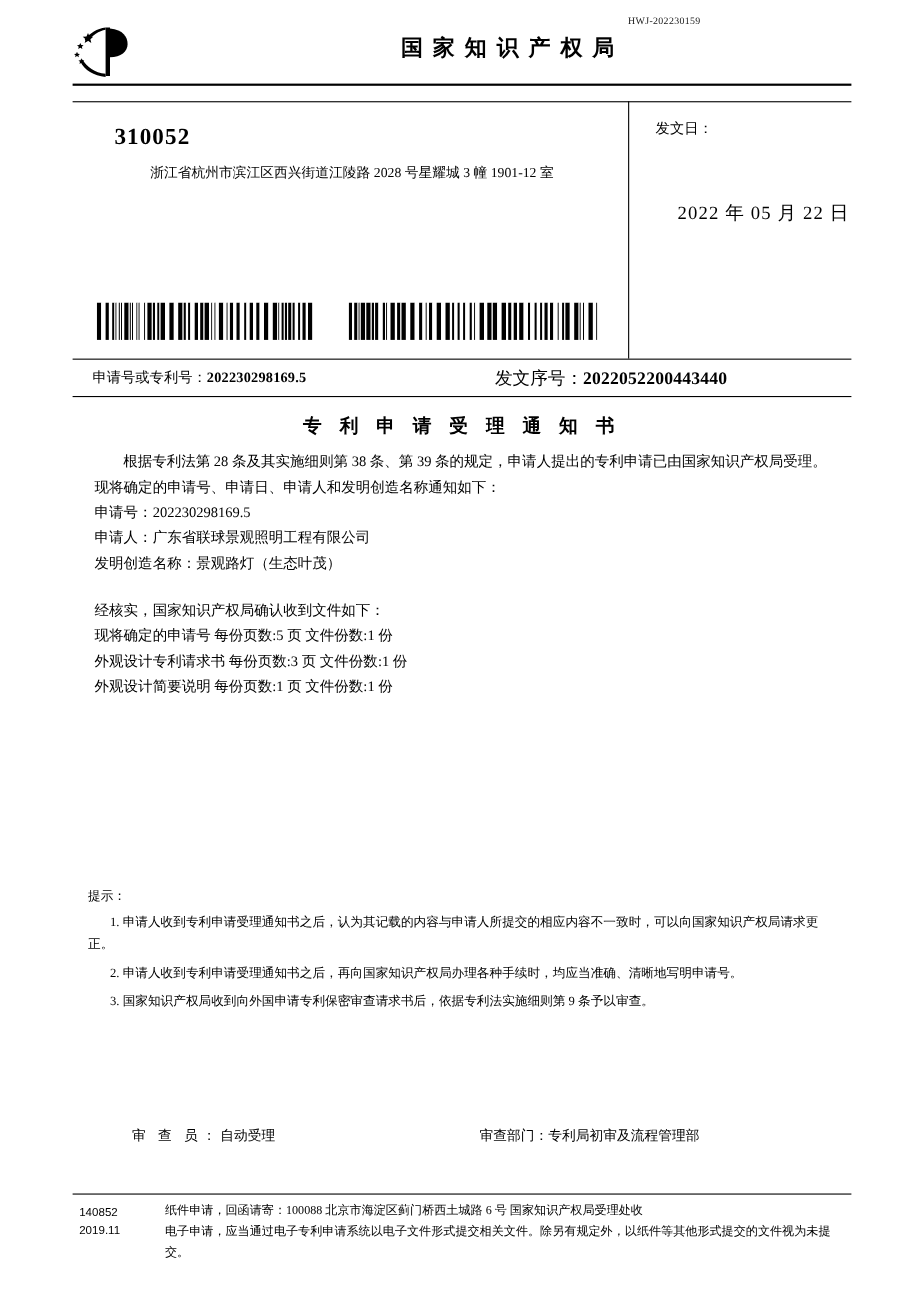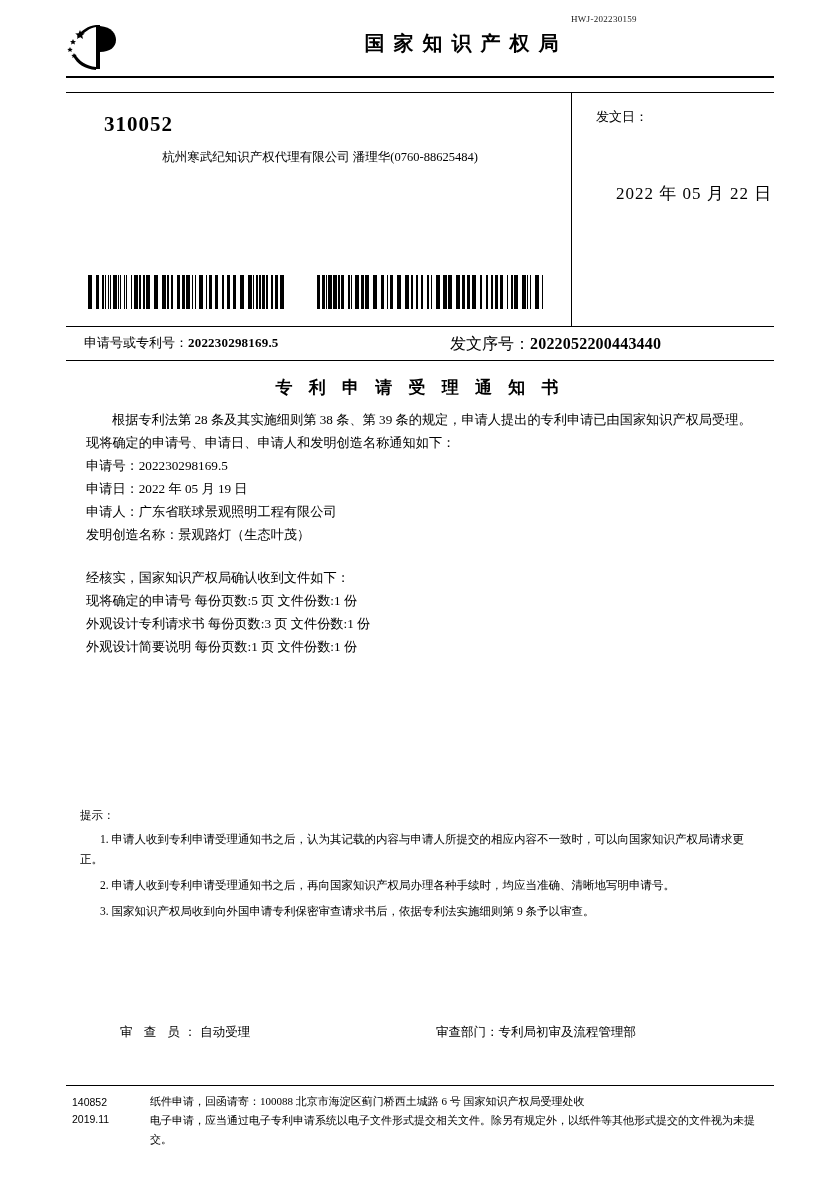--- a/index.html
+++ b/index.html
@@ -225,21 +225,21 @@
   </div>
 
   <div class="rule hr-1"></div>
   <div class="rule hr-2"></div>
   <div class="rule vline"></div>
   <div class="rule hr-3"></div>
   <div class="rule hr-4"></div>
 
   <div class="postcode">310052</div>
   <div class="addr">
-    <div>杭州寒武纪知识产权代理有限公司  潘理华(0760-88625484)</div>
+    <div>浙江省杭州市滨江区西兴街道江陵路 2028 号星耀城 3 幢 1901-12 室</div>
   </div>
 
   <div class="issue-label">发文日：</div>
   <div class="issue-date">2022 年 05 月 22 日</div>
 
   <div class="barcode bc-1" id="bc1" style="width: 196px;">
       <span style="width:4px;background:#000"></span>
       <span style="width:4px;background:#fff"></span>
       <span style="width:3px;background:#000"></span>
       <span style="width:3px;background:#fff"></span>
@@ -416,21 +416,20 @@
   </div>
   <div class="serial">
     <span>发文序号：</span><b>2022052200443440</b>
   </div>
 
   <div class="main-title">专 利 申 请 受 理 通 知 书</div>
 
   <div class="body">
     <p class="indent2">根据专利法第 28 条及其实施细则第 38 条、第 39 条的规定，申请人提出的专利申请已由国家知识产权局受理。现将确定的申请号、申请日、申请人和发明创造名称通知如下：</p>
     <p>申请号：202230298169.5</p>
-    <p>申请日：2022 年 05 月 19 日</p>
     <p>申请人：广东省联球景观照明工程有限公司</p>
     <p>发明创造名称：景观路灯（生态叶茂）</p>
     <div class="gap"></div>
     <p>经核实，国家知识产权局确认收到文件如下：</p>
     <p>现将确定的申请号  每份页数:5 页  文件份数:1 份</p>
     <p>外观设计专利请求书  每份页数:3 页  文件份数:1 份</p>
     <p>外观设计简要说明  每份页数:1 页  文件份数:1 份</p>
   </div>
 
   <div class="notes">

